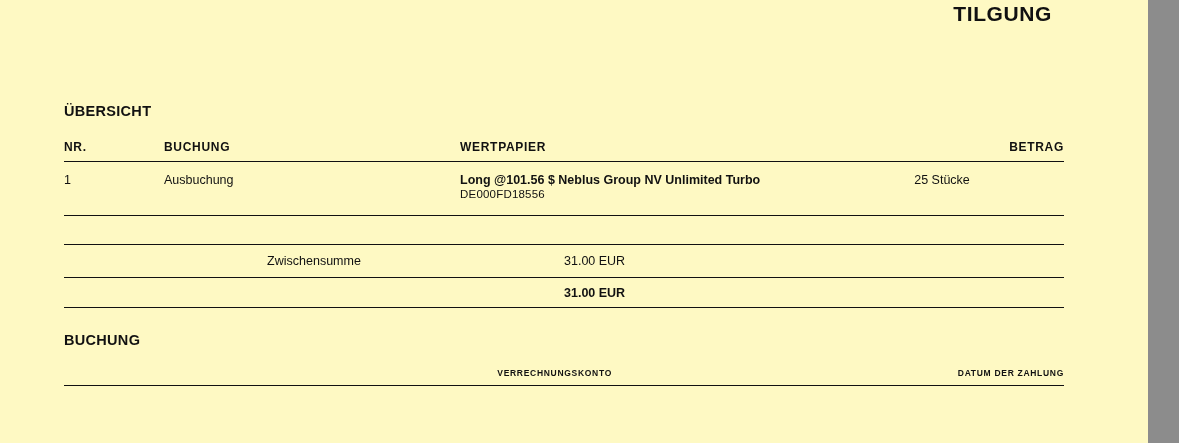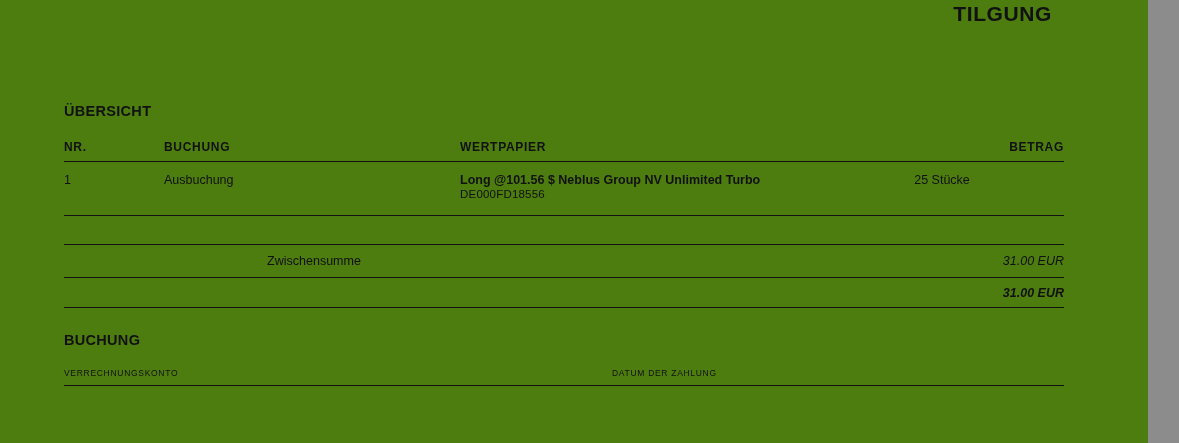--- a/index.html
+++ b/index.html
@@ -15,21 +15,21 @@
     overflow: hidden;
     position: relative;
   }
 
   .page {
     position: absolute;
     top: 0;
     left: 0;
     width: 1148px;
     height: 443px;
-    background: #4d7c0f;
+    background: #fef9c3;
     box-sizing: border-box;
   }
 
   .scroll-gutter {
     position: absolute;
     top: 0;
     right: 0;
     width: 31px;
     height: 443px;
     background: #8c8c8c;
@@ -117,44 +117,44 @@
     border-collapse: collapse;
     table-layout: fixed;
     margin-top: 28px;
   }
   .settle td {
     font-size: 12.5px;
     padding: 9px 0 9px 0;
     color: #111111;
   }
   .settle .lbl { text-align: center; }
-  .settle .amt { text-align: right; font-style: italic; }
+  .settle .amt { text-align: left; }
   .settle tr.top-rule td { border-top: 1.6px solid #111111; }
   .settle tr.mid-rule td { border-bottom: 1.6px solid #111111; }
   .settle tr.total td {
     font-weight: bold;
     border-bottom: 1.6px solid #111111;
     padding-top: 8px;
     padding-bottom: 7px;
   }
 
   
   #booking-heading { margin-top: 24px; }
 
   .booking-tbl {
     width: 100%;
     border-collapse: collapse;
     table-layout: fixed;
     margin-top: 20px;
   }
   .booking-tbl th {
     font-size: 8.5px;
-    font-weight: normal;
+    font-weight: bold;
     letter-spacing: 0.7px;
-    text-align: left;
+    text-align: right;
     padding: 0 0 7px 0;
     color: #111111;
     border-bottom: 1.6px solid #111111;
     vertical-align: bottom;
   }
   .col-konto { width: 548px; }
   .col-datum { width: 452px; }
 </style>
 </head>
 <body>

